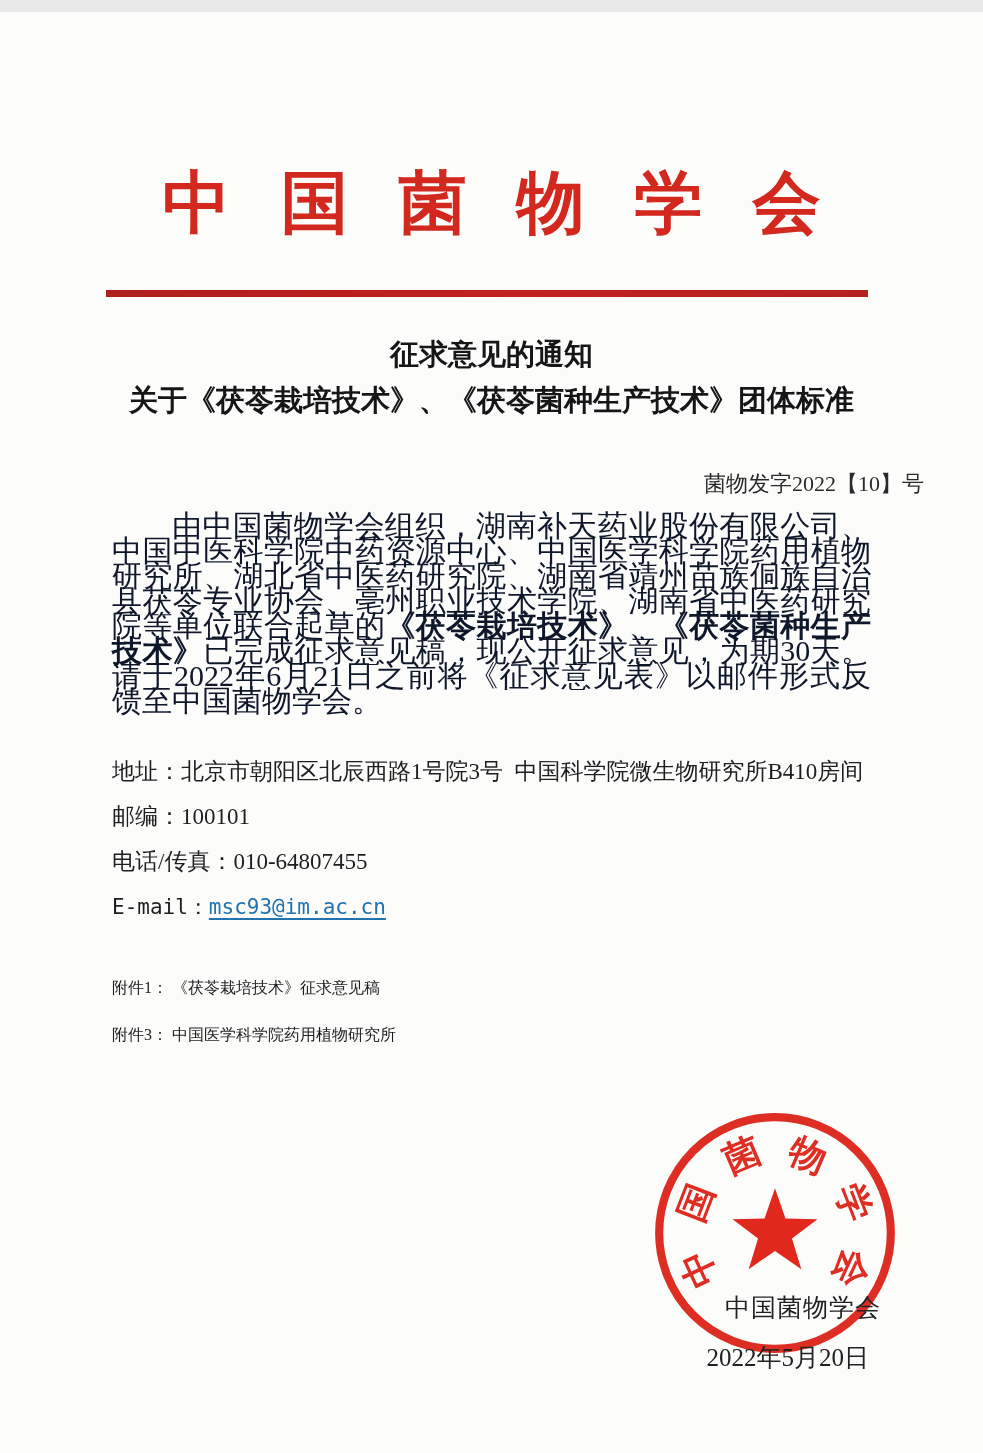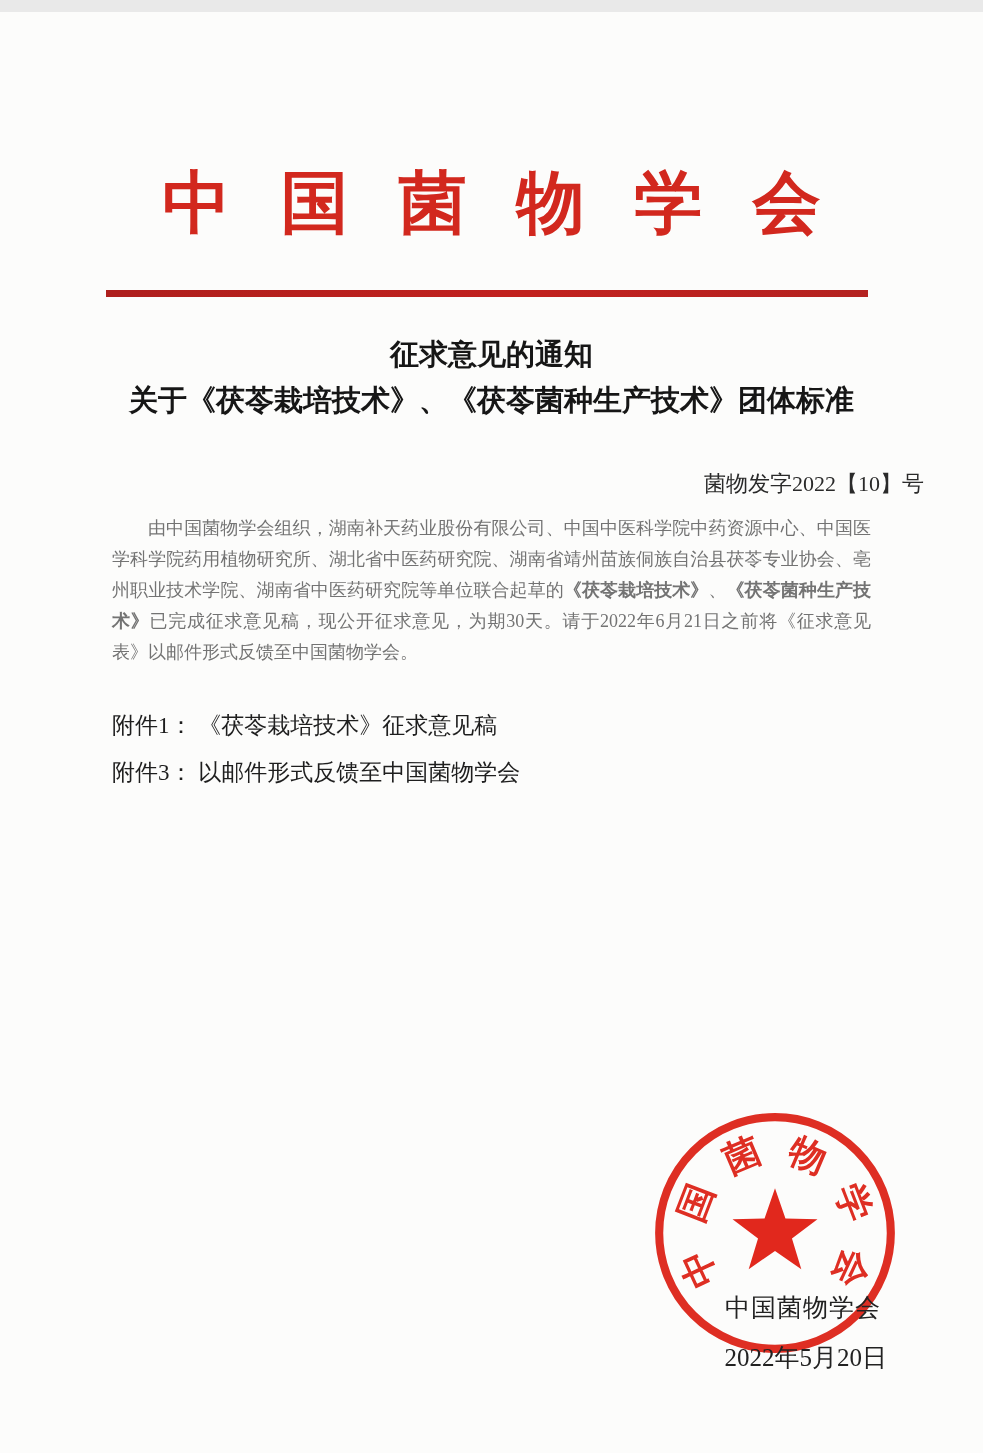--- a/index.html
+++ b/index.html
@@ -47,66 +47,66 @@
     color:#2a2a2a;
   }
   
   .salutation{
     margin:56px 112px 0 112px;
     font-size:24px;
     line-height:32px;
   }
   .body-para{
     margin:14px 112px 0 112px;
-    font-size:18px;
-    line-height:31px;
+    font-size:30px;
+    line-height:25px;
     text-align:justify;
     text-indent:2em;
-    color:#737373;
+    color:#0f172a;
   }
   .body-para b{font-weight:bold;}
   
   .contact{
     margin:36px 112px 0 112px;
     font-size:23px;
   }
   .contact p{margin:0;line-height:45px;white-space:pre-wrap;}
   .mono{font-family:"DejaVu Sans Mono","Liberation Mono",monospace;font-size:21px;}
   .email-link{
     color:#2272ae;
     text-decoration:underline;
     text-underline-offset:4px;
     font-family:"DejaVu Sans Mono","Liberation Mono",monospace;
     font-size:21px;
     cursor:pointer;
   }
   
   .attachments{
     margin:34px 112px 0 112px;
-    font-size:23px;
+    font-size:16px;
   }
   .attachments p{margin:0;line-height:47px;white-space:pre-wrap;}
   
   .seal{
     position:absolute;
     left:648px;top:1094px;
     width:254px;height:254px;
     opacity:0.95;
     pointer-events:none;
   }
   .signature{
     position:absolute;
     top:1279px;right:102px;
     font-size:25px;
     color:#222;
     letter-spacing:1px;
   }
   .sign-date{
     position:absolute;
-    top:1329px;right:96px;
+    top:1329px;right:114px;
     font-size:25px;
     color:#222;
   }
 </style>
 </head>
 <body>
 
 <div class="page">
 
   <div class="letterhead">
@@ -117,24 +117,30 @@
   <div class="doc-title">
     <div>征求意见的通知</div>
     <div>关于《茯苓栽培技术》、《茯苓菌种生产技术》团体标准</div>
   </div>
 
   <div class="doc-number">菌物发字2022【10】号</div>
 
 
   <p class="body-para"><span>由中国菌物学会组织，湖南补天药业股份有限公司、中国中医科学院中药资源中心、中国医学科学院药用植物研究所、湖北省中医药研究院、湖南省靖州苗族侗族自治县茯苓专业协会、亳州职业技术学院、湖南省中医药研究院等单位联合起草的</span><b>《茯苓栽培技术》</b><span>、</span><b>《茯苓菌种生产技术》</b><span>已完成征求意见稿，现公开征求意见，为期30天。请于2022年6月21日之前将《征求意见表》以邮件形式反馈至中国菌物学会。</span></p>
 
+  <div class="contact">
+    <p><span>地址：</span><span>北京市朝阳区北辰西路1号院3号  中国科学院微生物研究所B410房间</span></p>
+    <p><span>邮编：</span><span>100101</span></p>
+    <p><span>电话/传真：</span><span>010-64807455</span></p>
+    <p><span class="mono">E-mail：</span><a class="email-link">msc93@im.ac.cn</a></p>
+  </div>
 
   <div class="attachments">
     <p>附件1： 《茯苓栽培技术》征求意见稿</p>
-    <p>附件3： 以邮件形式反馈至中国菌物学会</p>
+    <p>附件3： 中国医学科学院药用植物研究所</p>
   </div>
 
   <svg class="seal" viewBox="0 0 250 250" xmlns="http://www.w3.org/2000/svg">
     <circle cx="125" cy="125" r="114" fill="none" stroke="#dd2418" stroke-width="8"></circle>
     <polygon fill="#e01d12" points="125,81 135.3,110.8 166.8,111.4 141.7,130.4 150.9,160.6 125,142.6 99.1,160.6 108.3,130.4 83.2,111.4 114.7,110.8"></polygon>
     <g fill="#dd2418" font-family="Liberation Serif, DejaVu Serif, serif" font-size="36" font-weight="bold" text-anchor="middle">
       <text x="125" y="54" transform="rotate(-115,125,125)">中</text>
       <text x="125" y="54" transform="rotate(-69,125,125)">国</text>
       <text x="125" y="54" transform="rotate(-23,125,125)">菌</text>
       <text x="125" y="54" transform="rotate(23,125,125)">物</text>

